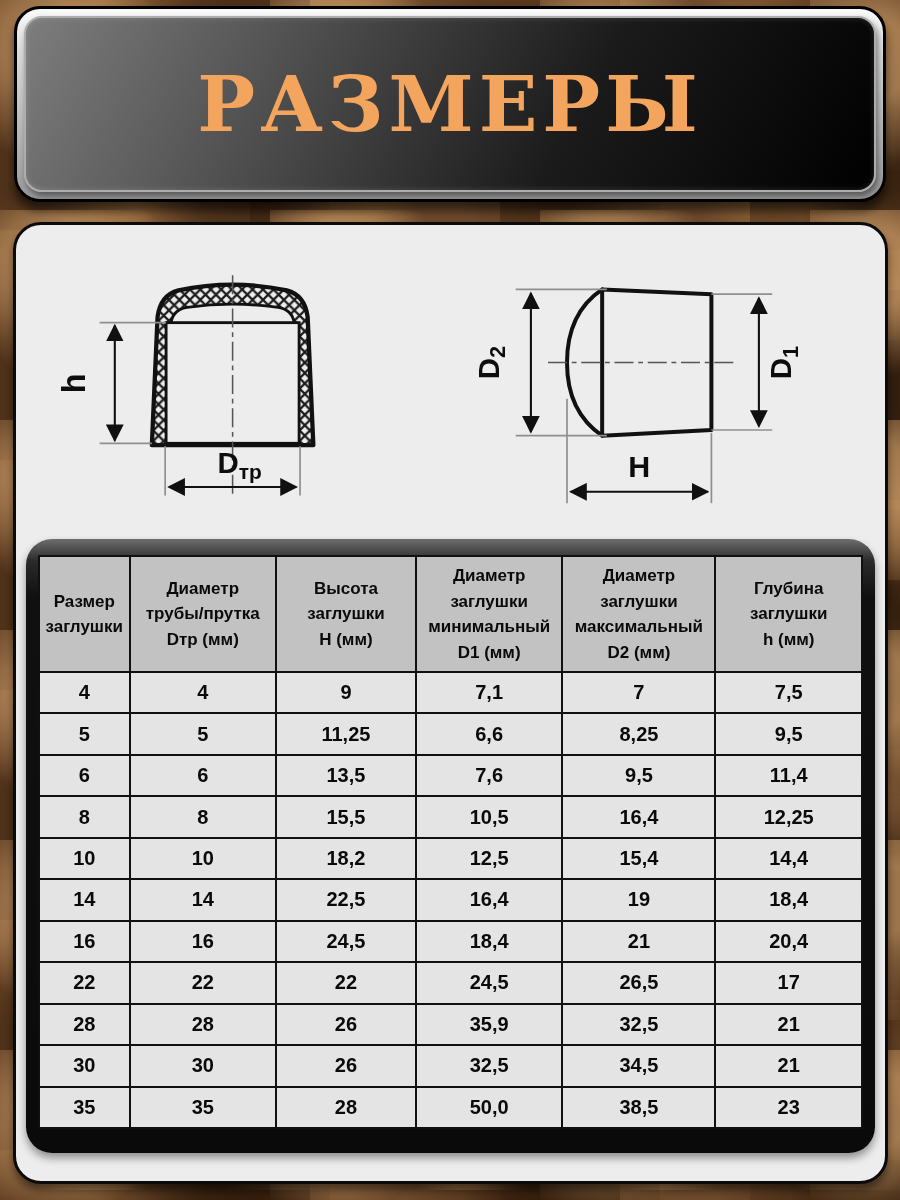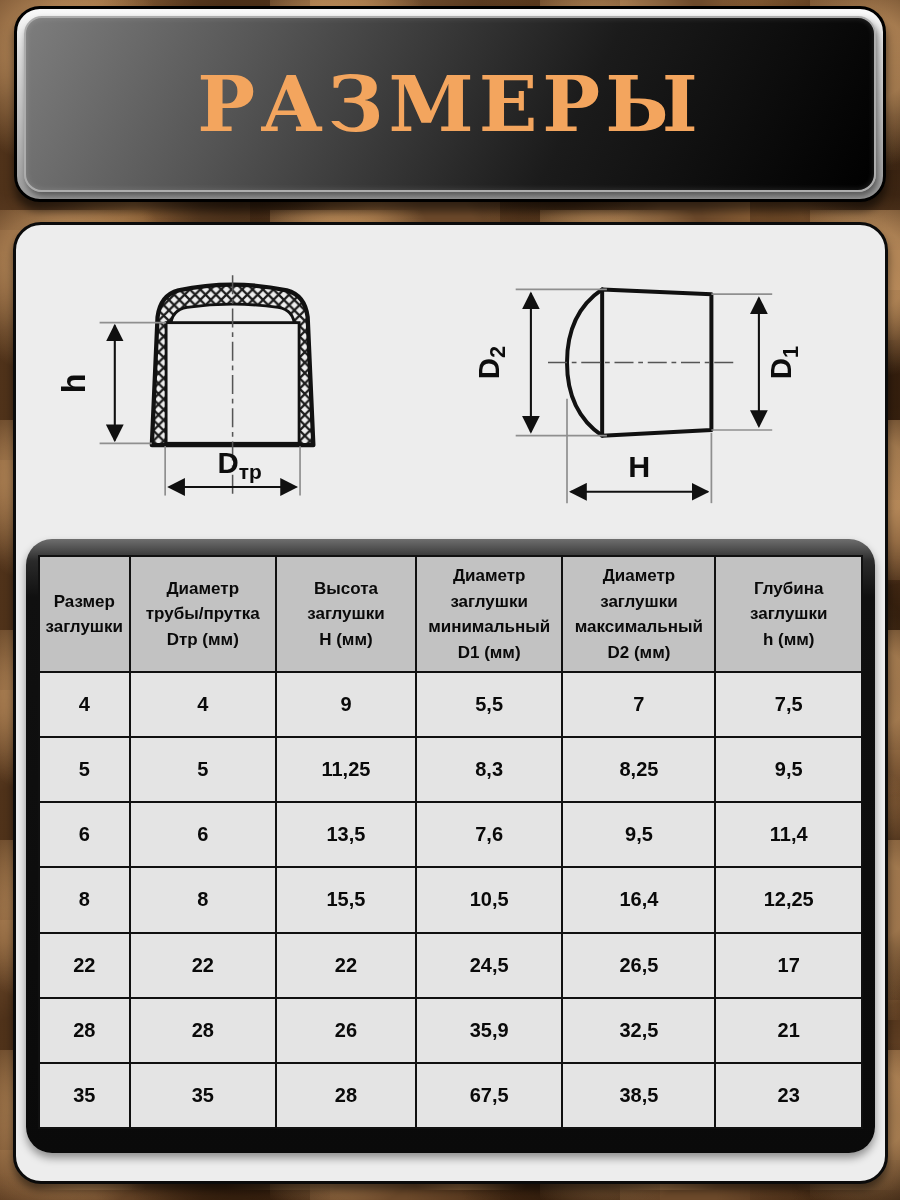--- a/index.html
+++ b/index.html
@@ -165,69 +165,101 @@
             <th>Глубина
 заглушки
 h (мм)</th>
           </tr>
       </thead>
       <tbody>
           <tr>
             <td>4</td>
             <td>4</td>
             <td>9</td>
-            <td>5,5</td>
+            <td>7,1</td>
             <td>7</td>
             <td>7,5</td>
           </tr>
           <tr>
             <td>5</td>
             <td>5</td>
             <td>11,25</td>
-            <td>8,3</td>
+            <td>6,6</td>
             <td>8,25</td>
             <td>9,5</td>
           </tr>
           <tr>
             <td>6</td>
             <td>6</td>
             <td>13,5</td>
             <td>7,6</td>
             <td>9,5</td>
             <td>11,4</td>
           </tr>
           <tr>
             <td>8</td>
             <td>8</td>
             <td>15,5</td>
             <td>10,5</td>
             <td>16,4</td>
             <td>12,25</td>
           </tr>
           <tr>
+            <td>10</td>
+            <td>10</td>
+            <td>18,2</td>
+            <td>12,5</td>
+            <td>15,4</td>
+            <td>14,4</td>
+          </tr>
+          <tr>
+            <td>14</td>
+            <td>14</td>
+            <td>22,5</td>
+            <td>16,4</td>
+            <td>19</td>
+            <td>18,4</td>
+          </tr>
+          <tr>
+            <td>16</td>
+            <td>16</td>
+            <td>24,5</td>
+            <td>18,4</td>
+            <td>21</td>
+            <td>20,4</td>
+          </tr>
+          <tr>
             <td>22</td>
             <td>22</td>
             <td>22</td>
             <td>24,5</td>
             <td>26,5</td>
             <td>17</td>
           </tr>
           <tr>
             <td>28</td>
             <td>28</td>
             <td>26</td>
             <td>35,9</td>
             <td>32,5</td>
             <td>21</td>
           </tr>
           <tr>
+            <td>30</td>
+            <td>30</td>
+            <td>26</td>
+            <td>32,5</td>
+            <td>34,5</td>
+            <td>21</td>
+          </tr>
+          <tr>
             <td>35</td>
             <td>35</td>
             <td>28</td>
-            <td>67,5</td>
+            <td>50,0</td>
             <td>38,5</td>
             <td>23</td>
           </tr>
         </tbody>
     </table>
   </div>
 
 </div>
 
 </body></html>

